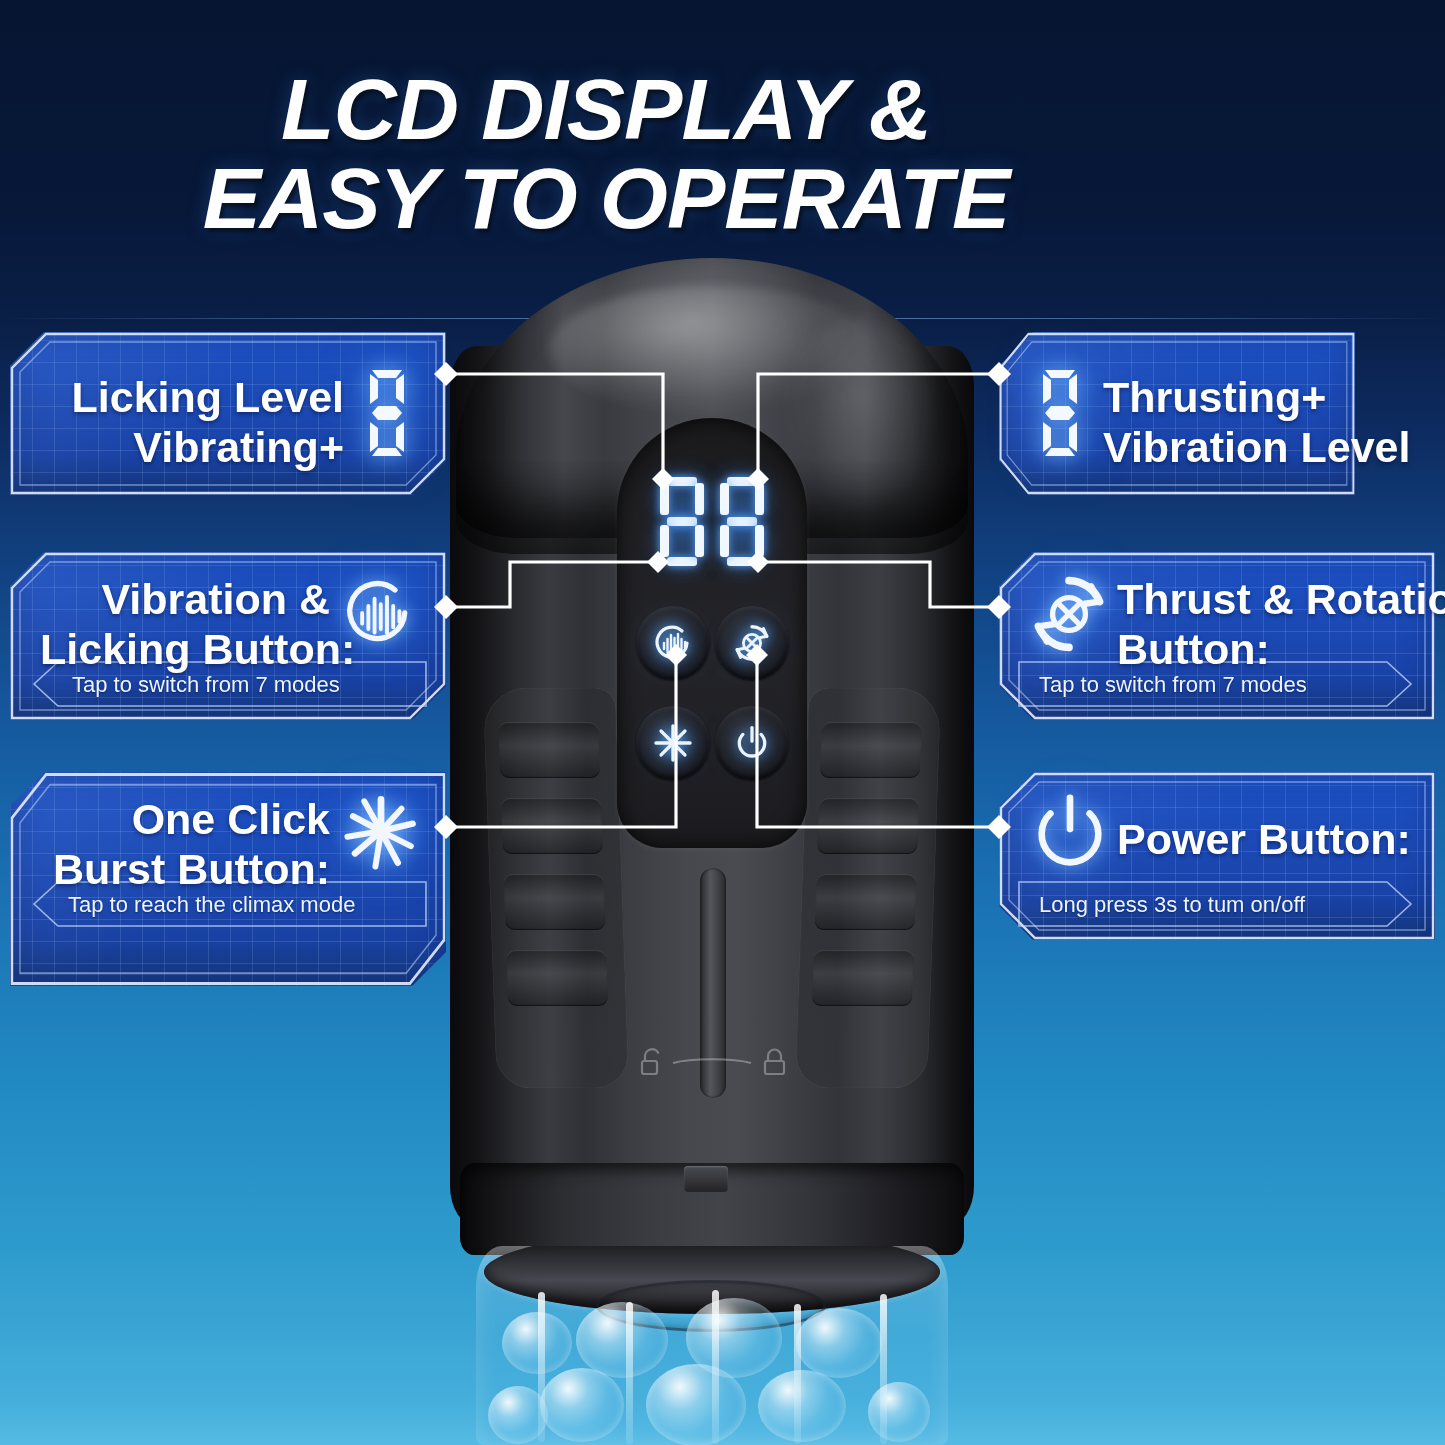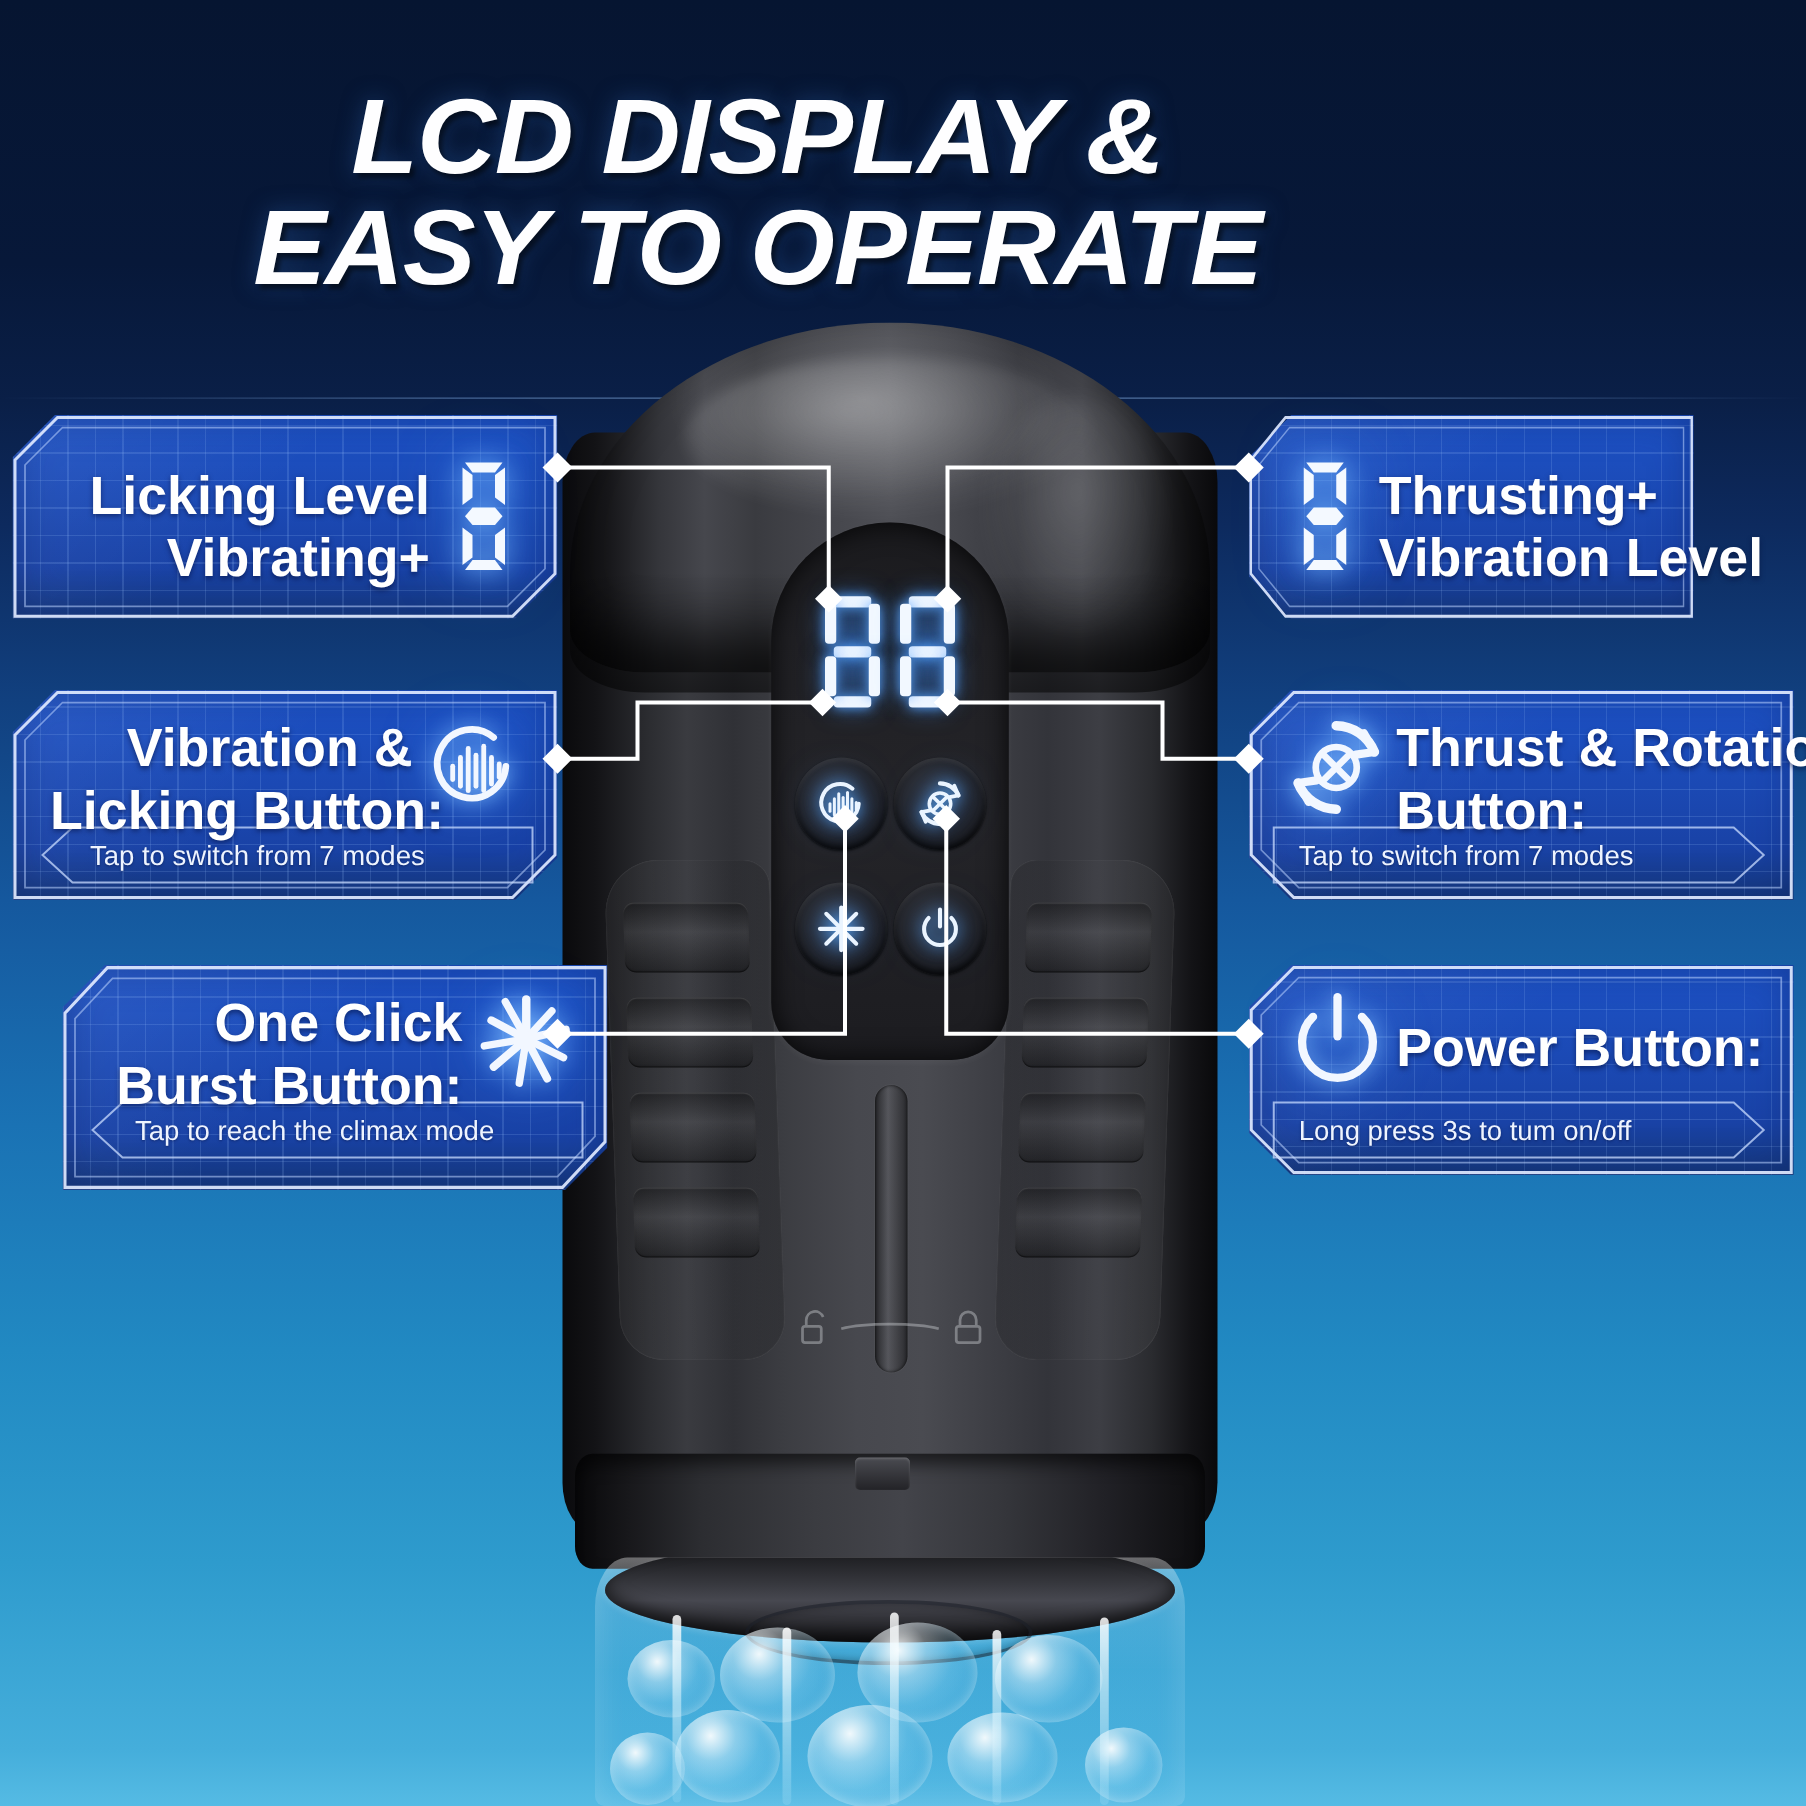--- a/index.html
+++ b/index.html
@@ -481,21 +481,21 @@
       </g>
     </svg>
     <div class="substrip" style="left:22px; top:108px; width:396px; height:48px;">
       <svg viewBox="0 0 396 48" preserveAspectRatio="none">
         <path d="M26 2 L394 2 L394 46 L26 46 L2 24 Z" fill="none" stroke="#c9dcff" stroke-width="1.6" opacity=".75"></path>
       </svg>
     </div>
     <div class="subcap" style="left:62px; top:118px;">Tap to switch from 7 modes</div>
   </div>
 
-  <div class="callout" id="cl3" style="left:10px; top:772px; width:436px; height:180px;margin-left:40px;">
+  <div class="callout" id="cl3" style="left:10px; top:772px; width:436px; height:214px;">
     <div class="panelbox bevelL"></div>
     <div class="bord">
       <svg viewBox="0 0 436 168" preserveAspectRatio="none">
         <path d="M2 36 L36 2 L434 2 L434 132 L400 166 L2 166 Z" fill="none" stroke="#dfe9ff" stroke-width="2.4" opacity=".92"></path>
         <path d="M10 40 L40 10 L426 10 L426 128 L396 158 L10 158 Z" fill="none" stroke="#bcd4ff" stroke-width="1.4" opacity=".55"></path>
       </svg>
     </div>
     <div class="ctext" style="left:40px; top:22px; width:280px; text-align:right;">
       <div class="title2">One Click</div>
       <div class="title2">Burst Button:</div>

